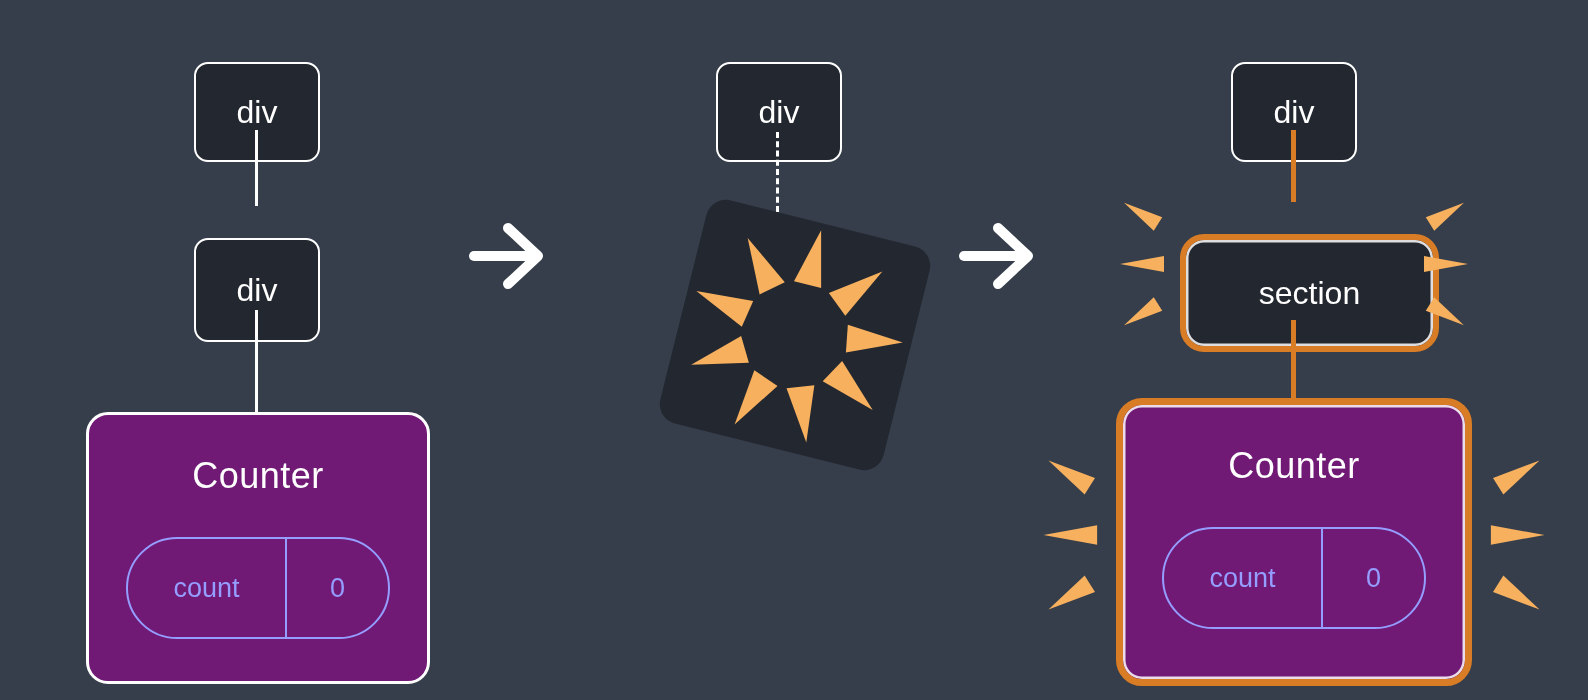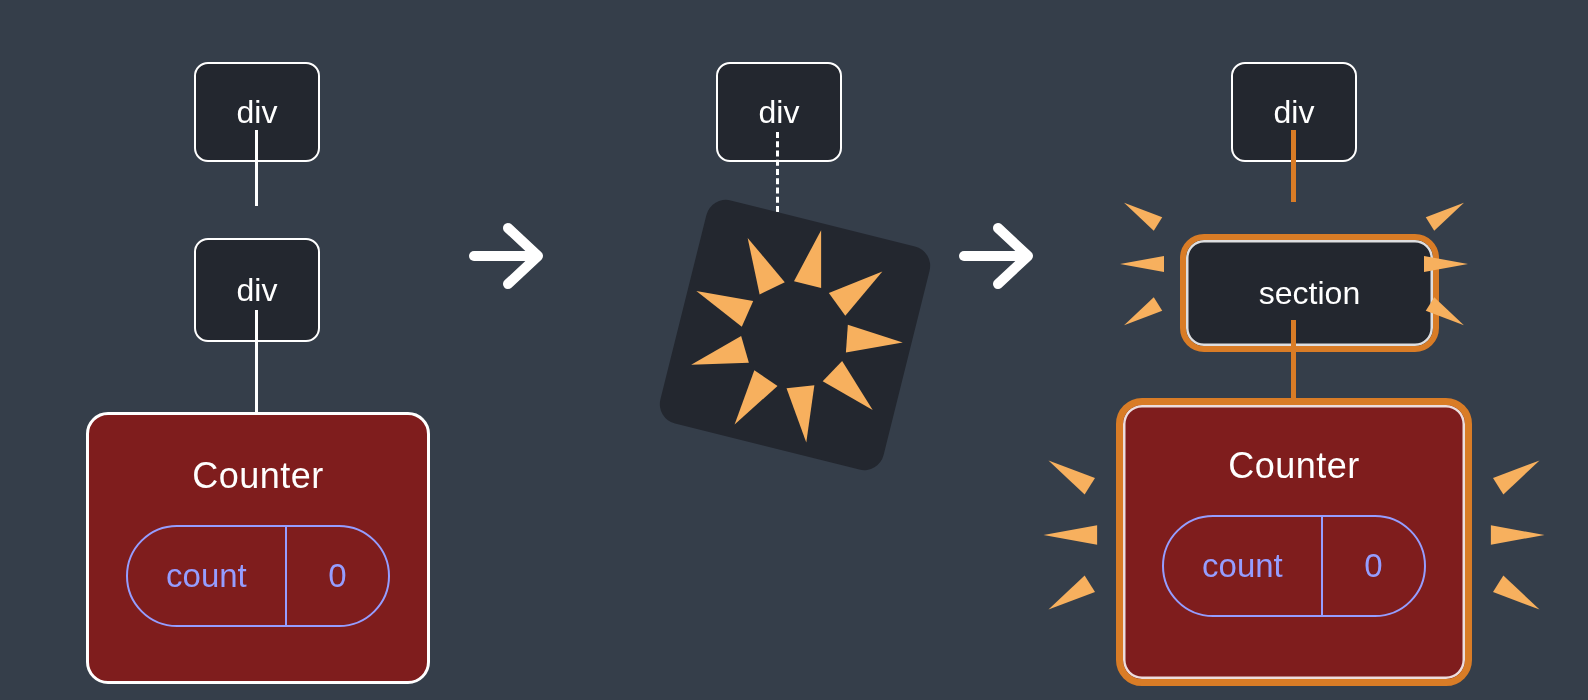--- a/index.html
+++ b/index.html
@@ -27,42 +27,42 @@
     border-radius:24px;
     box-shadow:inset 0 0 0 2.5px rgba(255,255,255,0.85);
   }
   
   .connector{position:absolute;background:#ffffff;}
   .connector.dashed{background:transparent;border-left:3.5px dashed #ffffff;width:0;}
   .connector.orange{background:#d97c26;}
   
   .card{
     position:absolute;
-    background:#7f1d1d;
+    background:#701a75;
     border:3px solid #ffffff;
     border-radius:22px;
     display:flex;flex-direction:column;align-items:center;
     color:#ffffff;
     box-sizing:border-box;
   }
   .card.orange{
     border:7px solid #d97c26;
     border-radius:26px;
     box-shadow:inset 0 0 0 2.5px rgba(255,255,255,0.85);
   }
   .card-title{font-size:36px;font-weight:500;margin-top:40px;letter-spacing:0.5px;}
   
   .pill{
     display:flex;
-    margin-top:28px;
+    margin-top:40px;
     width:264px;height:102px;
     border:2.5px solid #959dff;
     border-radius:60px;
     color:#959dff;
-    font-size:33px;
+    font-size:27px;
     overflow:hidden;
     box-sizing:border-box;
   }
   .pill-key{flex:1.55;display:flex;align-items:center;justify-content:center;border-right:2.5px solid #959dff;}
   .pill-val{flex:1;display:flex;align-items:center;justify-content:center;}
   .abs{position:absolute;}
   .flip{transform:scaleX(-1);}
 </style>
 </head>
 <body>

